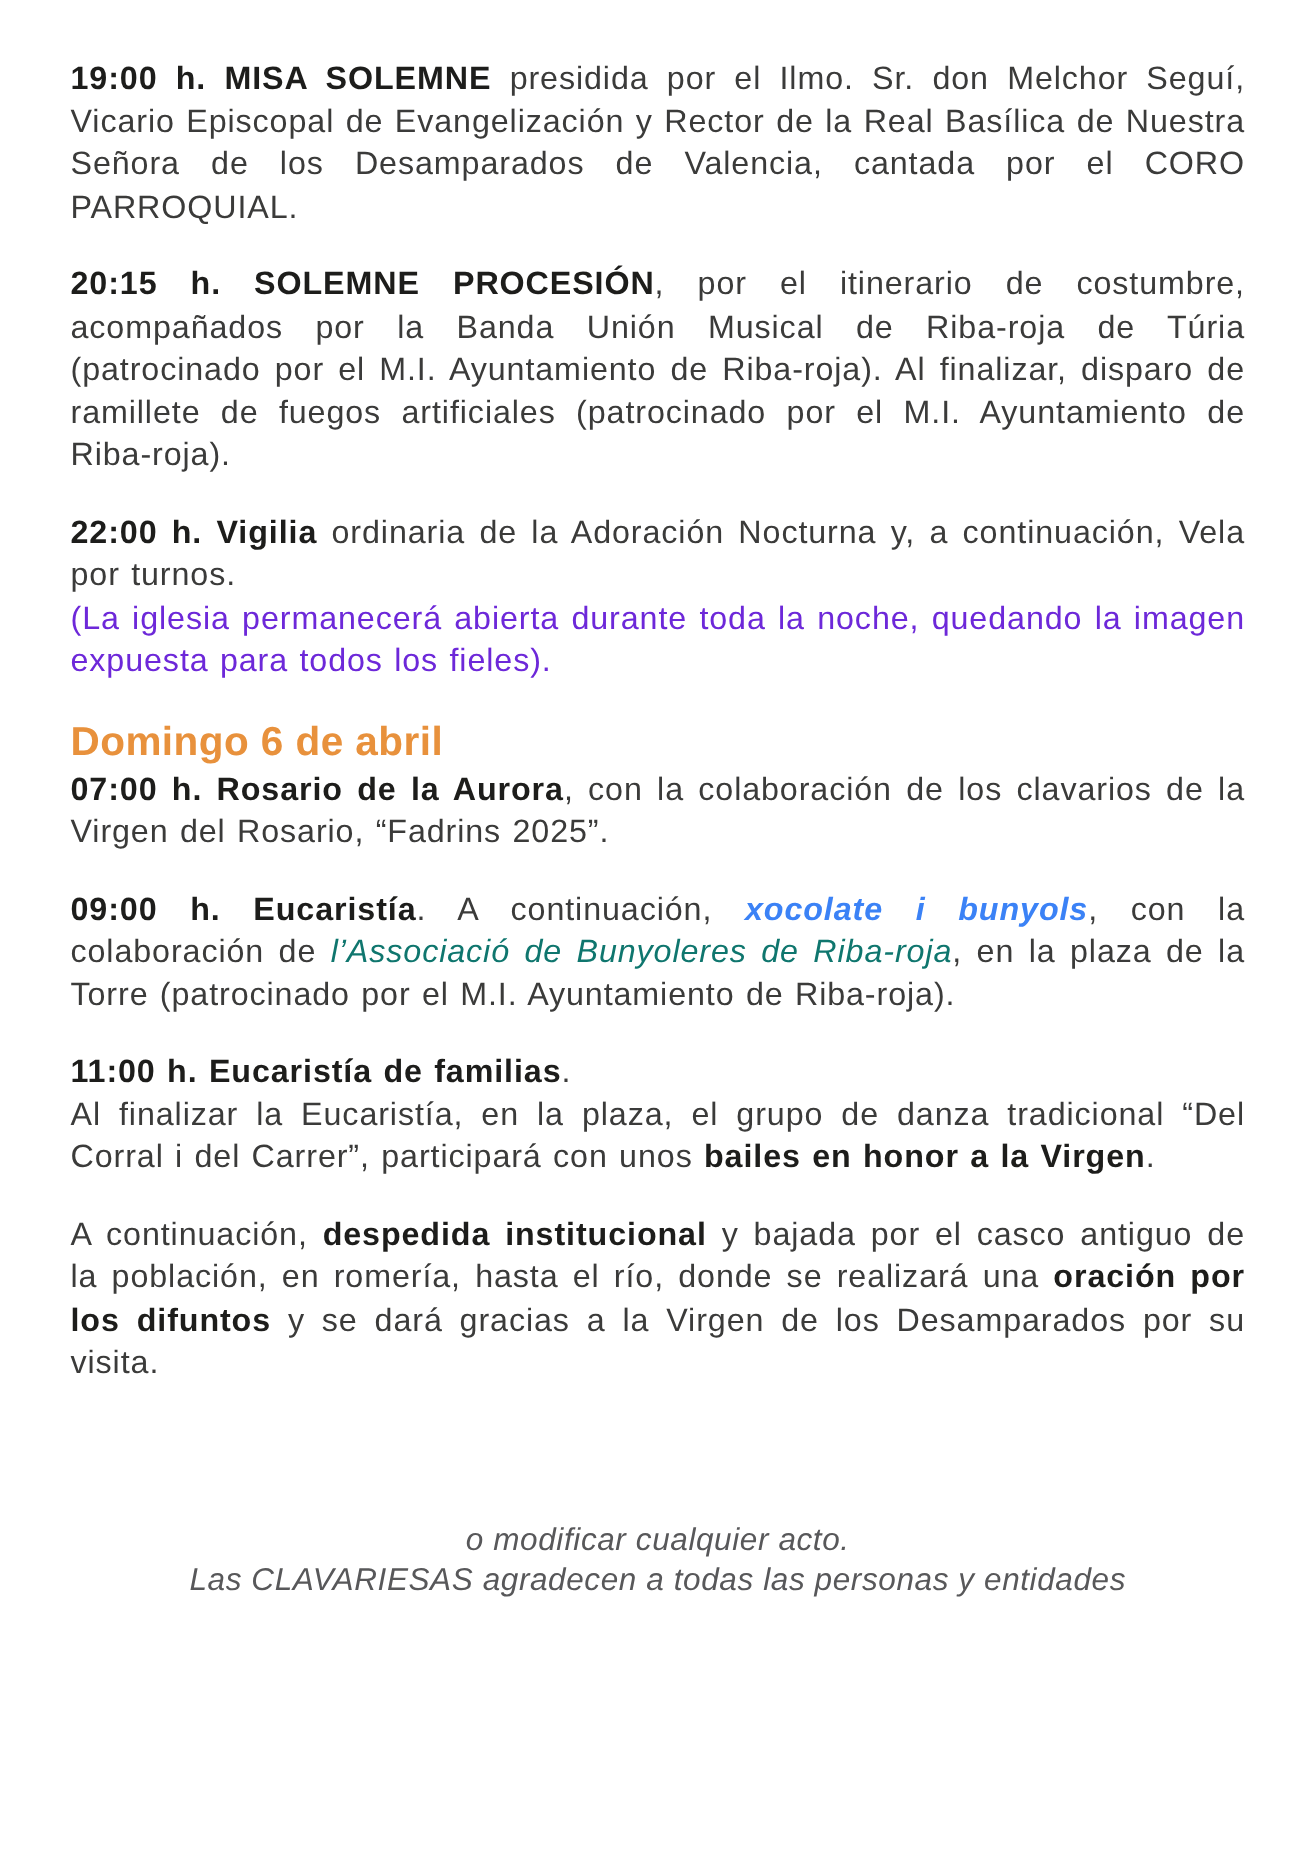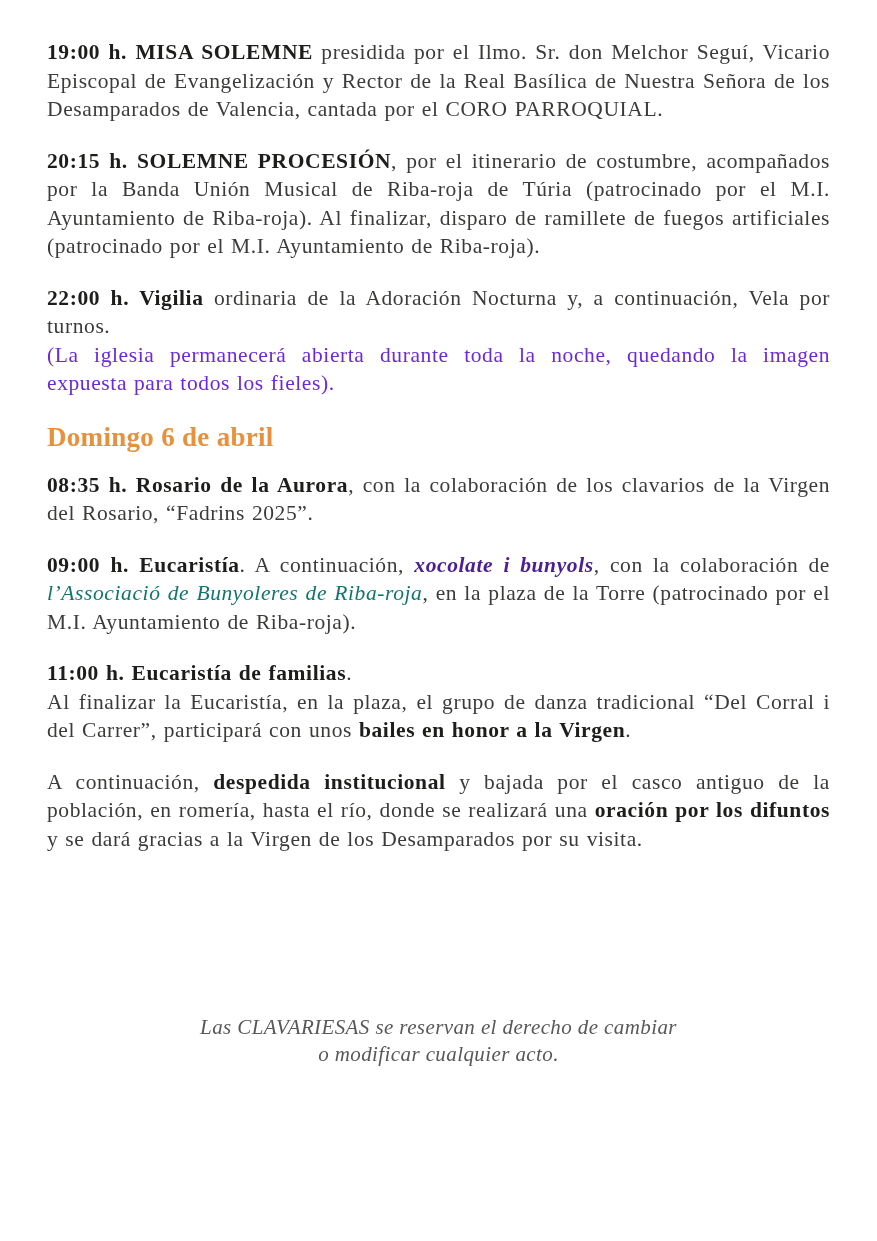--- a/index.html
+++ b/index.html
@@ -7,21 +7,21 @@
     padding: 0;
     background: #ffffff;
   }
   .page {
     position: relative;
     width: 877px;
     height: 1241px;
     margin: 0 auto;
     background: #ffffff;
     overflow: hidden;
-    font-family: Liberation Serif, serif;
+    font-family: Liberation Sans, sans-serif;
   }
   .schedule {
     position: absolute;
     top: 38px;
     left: 47px;
     right: 47px;
   }
   .para {
     margin: 0 0 23px 0;
     font-size: 21.5px;
@@ -29,23 +29,23 @@
     letter-spacing: 0.6px;
     word-spacing: 1px;
     text-align: justify;
     color: #3b3b3a;
     font-weight: 300;
   }
   .run-regular { font-weight: 300; color: #3b3b3a; }
   .run-bold    { font-weight: 800; color: #1d1d1b; }
   .run-muted   { font-weight: 300; color: #6d28d9; }
   .run-italic  { font-weight: 300; font-style: italic; color: #0f766e; }
-  .run-bold-italic { font-weight: 800; font-style: italic; color: #4c1d95; }
+  .run-bold-italic { font-weight: 800; font-style: italic; color: #3b82f6; }
   .day-heading {
-    margin: 8px 0 17px 0;
+    margin: 8px 0 1px 0;
     font-size: 27px;
     line-height: 33px;
     font-weight: 800;
     letter-spacing: 0.3px;
     text-align: left;
   }
   .footnote {
     position: absolute;
     top: 1014px;
     left: 47px;
@@ -60,22 +60,22 @@
 </style>
 </head>
 <body>
 
 <div class="page">
   <div class="schedule">
       <p class="para"><span class="run-bold">19:00 h. MISA SOLEMNE</span><span class="run-regular"> presidida por el Ilmo. Sr. don Melchor Seguí, Vicario Episcopal de Evangelización y Rector de la Real Basílica de Nuestra Señora de los Desamparados de Valencia, cantada por el CORO PARROQUIAL.</span></p>
       <p class="para"><span class="run-bold">20:15 h. SOLEMNE PROCESIÓN</span><span class="run-regular">, por el itinerario de costumbre, acompañados por la Banda Unión Musical de Riba-roja de Túria (patrocinado por el M.I. Ayuntamiento de Riba-roja). Al finalizar, disparo de ramillete de fuegos artificiales (patrocinado por el M.I. Ayuntamiento de Riba-roja).</span></p>
       <p class="para"><span class="run-bold">22:00 h. Vigilia</span><span class="run-regular"> ordinaria de la Adoración Nocturna y, a continuación, Vela por turnos.</span><br><span class="run-muted">(La iglesia permanecerá abierta durante toda la noche, quedando la imagen expuesta para todos los fieles).</span></p>
       <div class="day-heading" style="color: rgb(232, 145, 60);">Domingo 6 de abril</div>
-      <p class="para"><span class="run-bold">08:35 h. Rosario de la Aurora</span><span class="run-regular">, con la colaboración de los clavarios de la Virgen del Rosario, “Fadrins 2025”.</span></p>
+      <p class="para"><span class="run-bold">07:00 h. Rosario de la Aurora</span><span class="run-regular">, con la colaboración de los clavarios de la Virgen del Rosario, “Fadrins 2025”.</span></p>
       <p class="para"><span class="run-bold">09:00 h. Eucaristía</span><span class="run-regular">. A continuación, </span><span class="run-bold-italic">xocolate i bunyols</span><span class="run-regular">, con la colaboración de </span><span class="run-italic">l’Associació de Bunyoleres de Riba-roja</span><span class="run-regular">, en la plaza de la Torre (patrocinado por el M.I. Ayuntamiento de Riba-roja).</span></p>
       <p class="para"><span class="run-bold">11:00 h. Eucaristía de familias</span><span class="run-regular">.</span><br><span class="run-regular">Al finalizar la Eucaristía, en la plaza, el grupo de danza tradicional “Del Corral i del Carrer”, participará con unos </span><span class="run-bold">bailes en honor a la Virgen</span><span class="run-regular">.</span></p>
       <p class="para"><span class="run-regular">A continuación, </span><span class="run-bold">despedida institucional</span><span class="run-regular"> y bajada por el casco antiguo de la población, en romería, hasta el río, donde se realizará una </span><span class="run-bold">oración por los difuntos</span><span class="run-regular"> y se dará gracias a la Virgen de los Desamparados por su visita.</span></p>
     </div>
   <div class="footnote" style="color: rgb(88, 88, 90);">
-      <div class="footnote-line">Las CLAVARIESAS se reservan el derecho de cambiar</div>
       <div class="footnote-line">o modificar cualquier acto.</div>
+      <div class="footnote-line">Las CLAVARIESAS agradecen a todas las personas y entidades</div>
     </div>
 </div>
 
 </body></html>

